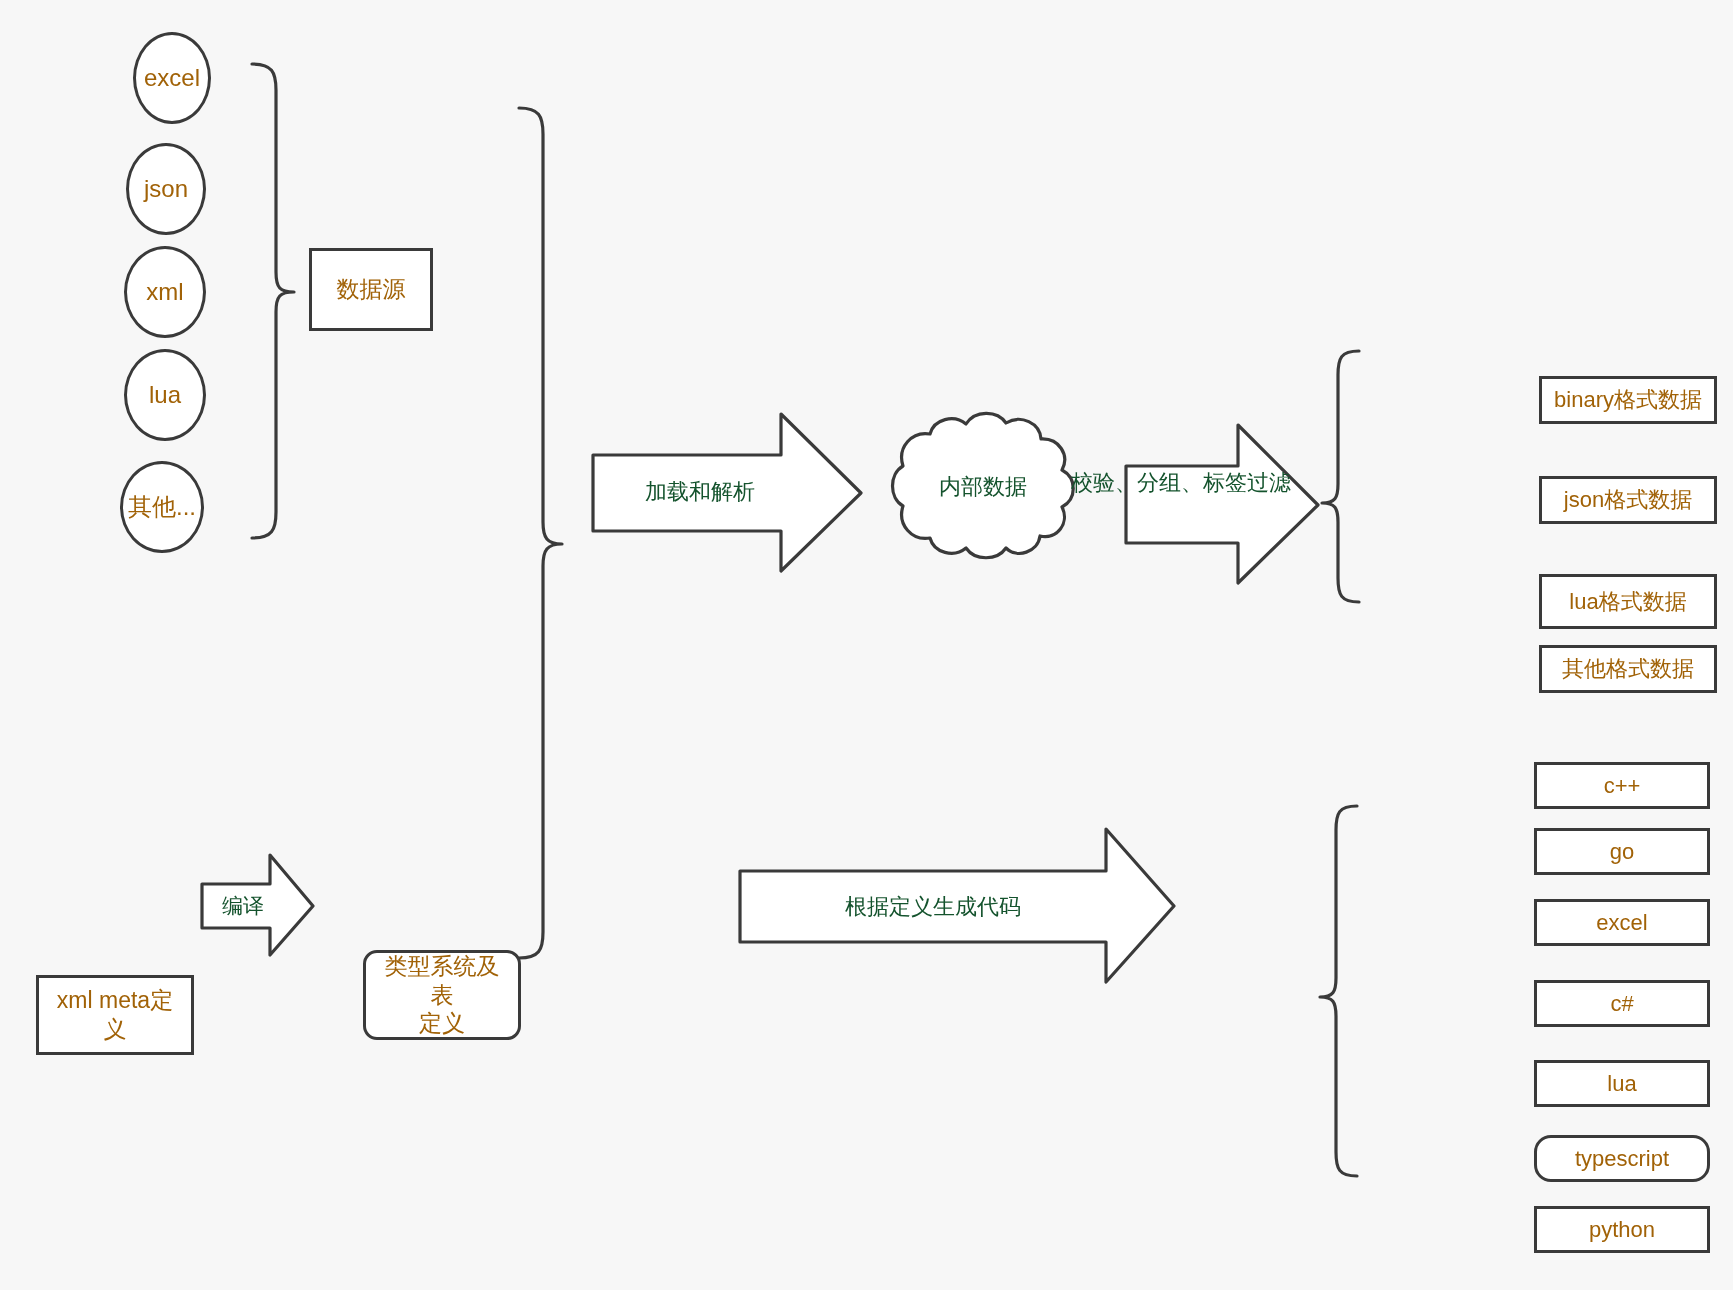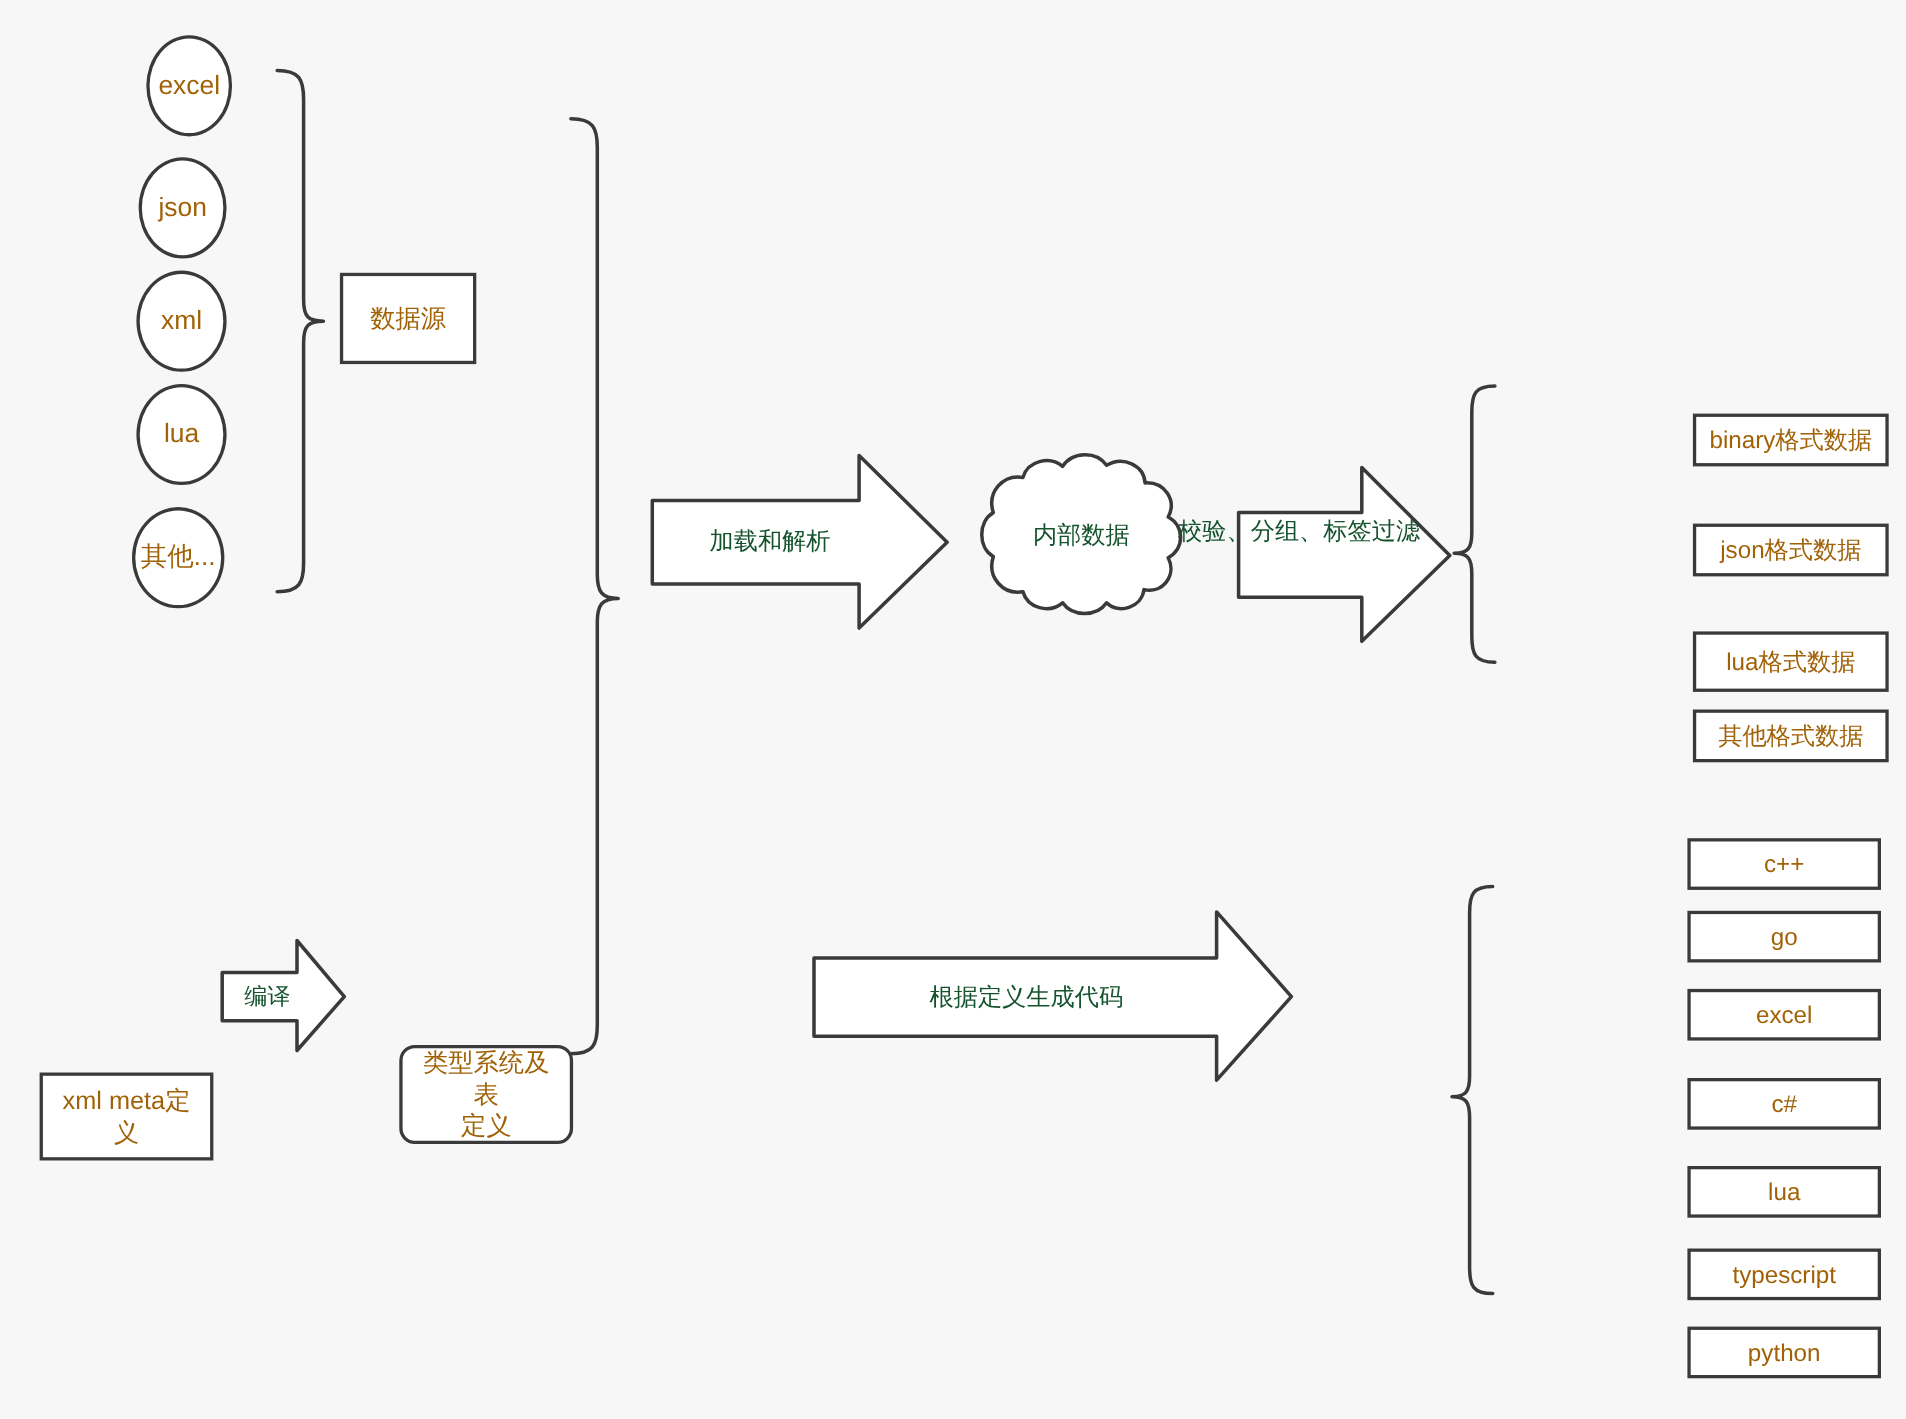--- a/index.html
+++ b/index.html
@@ -202,21 +202,21 @@
   </div>
   <div class="node rect f22" style="left:1534px;top:899px;width:176px;height:47px;">
     <span>excel</span>
   </div>
   <div class="node rect f22" style="left:1534px;top:980px;width:176px;height:47px;">
     <span>c#</span>
   </div>
   <div class="node rect f22" style="left:1534px;top:1060px;width:176px;height:47px;">
     <span>lua</span>
   </div>
-  <div class="node rect f22" style="left:1534px;top:1135px;width:176px;height:47px;">
+  <div class="node rect f22" style="left:1534px;top:1135px;width:176px;height:47px;border-radius:17px;">
     <span>typescript</span>
   </div>
   <div class="node rect f22" style="left:1534px;top:1206px;width:176px;height:47px;justify-content:center;">
     <span>python</span>
   </div>
 
   <div class="node rect f23" style="left:36px;top:975px;width:158px;height:80px;padding:0 8px;">
     <span>xml meta定义</span>
   </div>
 

